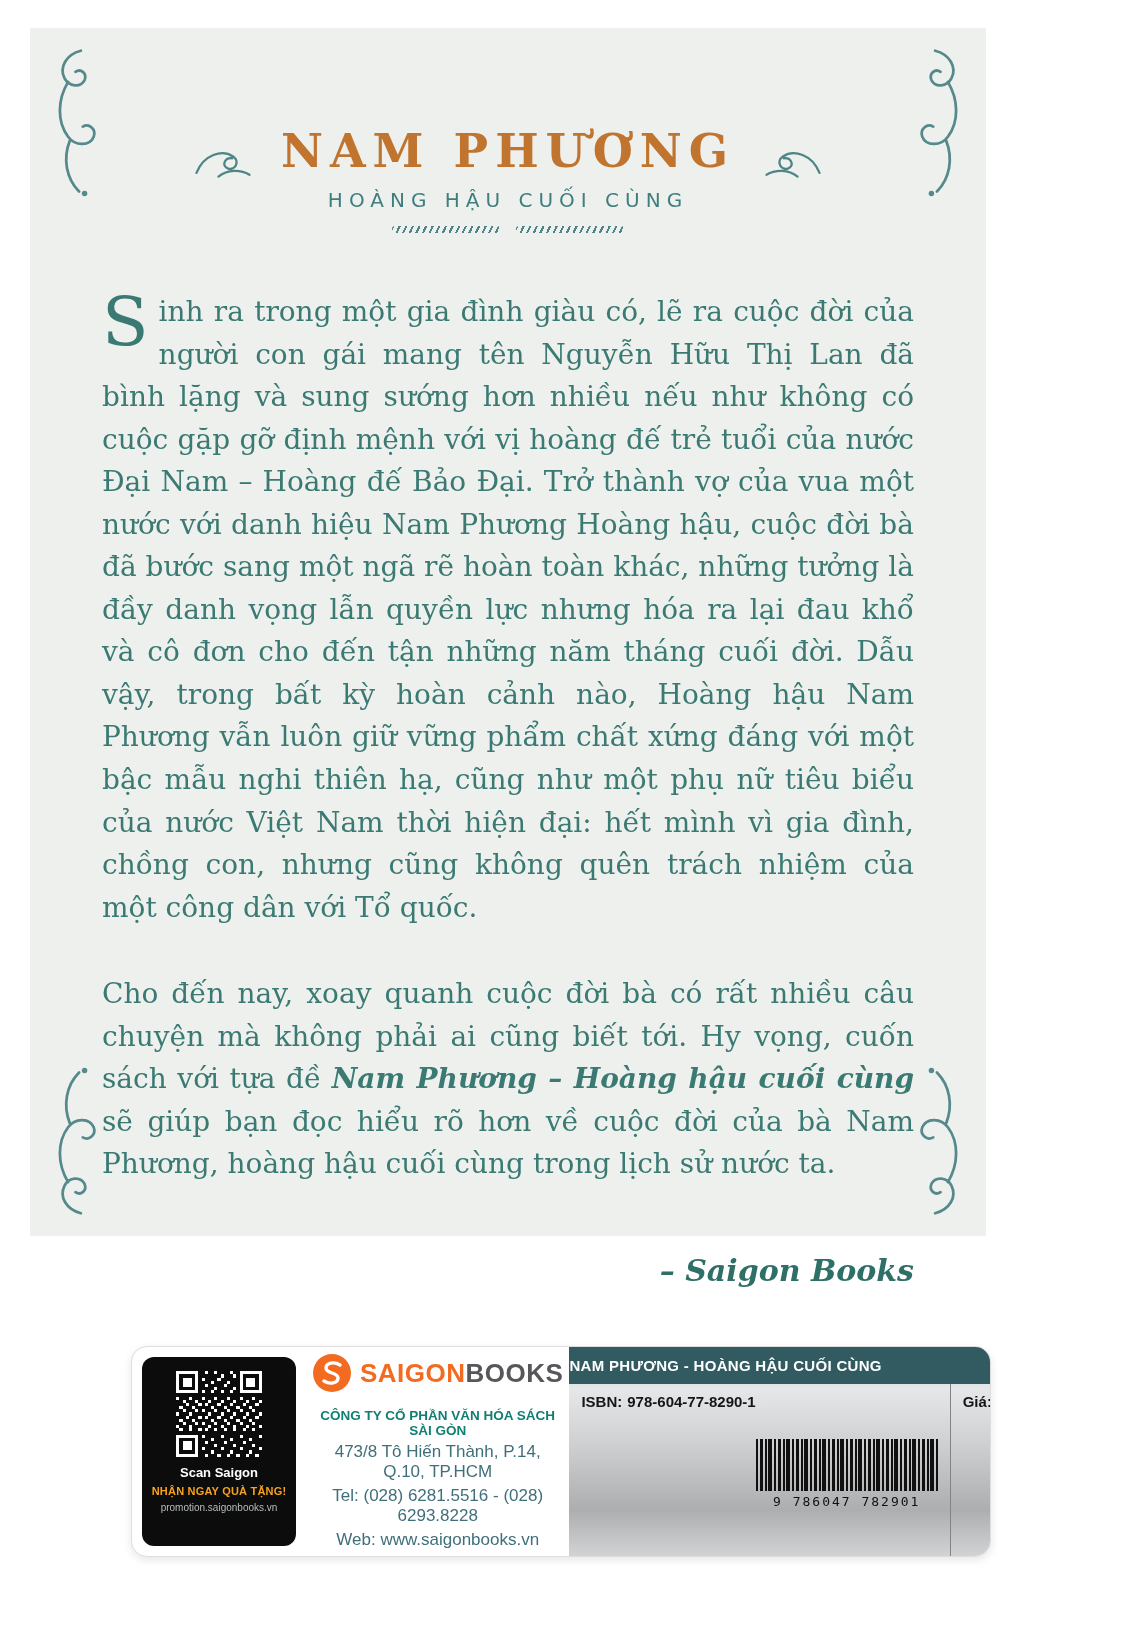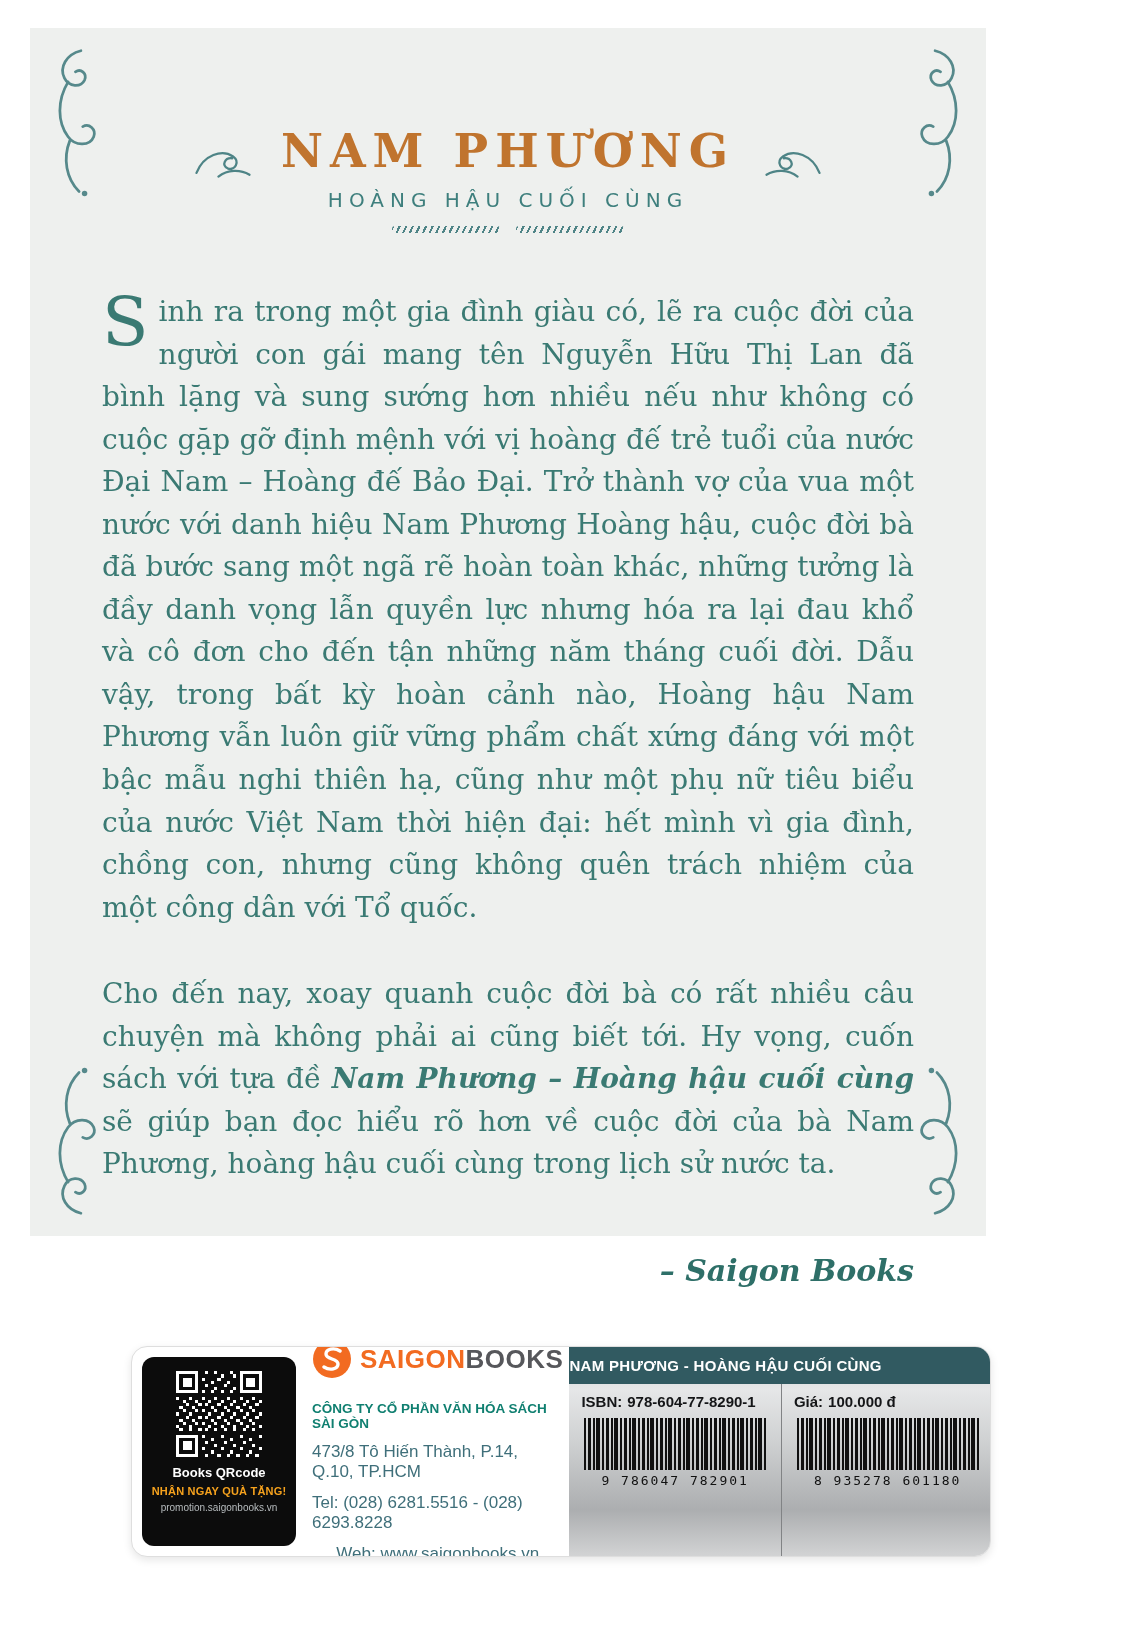--- a/index.html
+++ b/index.html
@@ -71,40 +71,40 @@
     display:flex; flex-direction:column; align-items:center;
     padding:11px 6px 8px; gap:5px; color:#fff;
   }
   .qr-svg { width:92px; height:92px; }
   .scan-label { font-weight:bold; font-size:13px; }
   .gift-label { font-weight:bold; font-size:11px; color:#f6a21d; letter-spacing:.2px; }
   .promo-url { font-size:10px; color:#b7bcbe; }
 
   .publisher {
     flex:1; display:flex; flex-direction:column; align-items:center;
-    justify-content:center; gap:11px; padding:0 6px; text-align:left;
+    justify-content:center; gap:4px; padding:0 6px; text-align:center;
   }
   .logo-row { display:flex; align-items:center; gap:8px; }
   .logo-mark { width:40px; height:40px; }
   .logo-text { font-weight:bold; font-size:26px; letter-spacing:.5px; }
   .logo-saigon { color:#f26b21; }
   .logo-books { color:#56575b; }
   .company { font-weight:bold; font-size:13.5px; color:#0f7f70; margin-top:11px; }
   .addr-line { font-size:17px; color:#3f6f7a; }
 
   .info-panel {
     width:424px; flex:0 0 auto; display:flex; flex-direction:column;
     background:linear-gradient(180deg,#c9cbcc 0%,#e6e7e8 20%,#cfd1d2 45%,#acaeb0 78%,#d2d3d4 100%);
   }
   .info-header {
     background:#315a61; color:#fff; font-weight:bold; font-size:15px;
     text-align:left; padding:10px 0; letter-spacing:.3px;
   }
   .info-body { flex:1; display:flex; }
-  .info-col { flex:1; display:flex; flex-direction:column; padding:9px 12px 10px; }
+  .info-col { flex:1; display:flex; padding:9px 12px 10px; }
   .info-col + .info-col { border-left:1px solid #818385; }
   .info-label-row { font-weight:bold; font-size:15px; color:#141517; white-space:nowrap; }
   .info-label-row .lbl { margin-right:5px; }
   .barcode { margin-top:8px; align-self:center; width:182px; }
   .bars {
     height:52px;
     background:
       repeating-linear-gradient(90deg,#101010 0 2px,transparent 2px 4px,#101010 4px 7px,transparent 7px 9px),
       repeating-linear-gradient(90deg,#101010 0 1px,transparent 1px 6px);
   }
@@ -196,21 +196,21 @@
             <rect x="3" y="3" width="3" height="3"></rect>
           <rect x="21" y="1" width="7" height="7"></rect>
             <rect x="22" y="2" width="5" height="5" fill="#0c0c0c"></rect>
             <rect x="23" y="3" width="3" height="3"></rect>
           <rect x="1" y="21" width="7" height="7"></rect>
             <rect x="2" y="22" width="5" height="5" fill="#0c0c0c"></rect>
             <rect x="3" y="23" width="3" height="3"></rect>
           <path d="M10 1h1v1h-1z M13 1h1v1h-1z M15 2h1v1h-1z M18 1h1v1h-1z M9 3h1v1h-1z M12 4h1v1h-1z M14 3h1v1h-1z M17 4h1v1h-1z M19 2h1v1h-1z M10 5h1v1h-1z M13 6h1v1h-1z M16 5h1v1h-1z M19 6h1v1h-1z M9 7h1v1h-1z M12 7h1v1h-1z M15 7h1v1h-1z M18 7h1v1h-1z M1 9h1v1h-1z M3 10h1v1h-1z M5 9h1v1h-1z M7 10h1v1h-1z M2 12h1v1h-1z M4 11h1v1h-1z M6 12h1v1h-1z M8 11h1v1h-1z M1 14h1v1h-1z M3 13h1v1h-1z M5 14h1v1h-1z M7 13h1v1h-1z M2 16h1v1h-1z M4 15h1v1h-1z M6 16h1v1h-1z M8 15h1v1h-1z M1 18h1v1h-1z M3 17h1v1h-1z M5 18h1v1h-1z M7 17h1v1h-1z M2 19h1v1h-1z M5 19h1v1h-1z M8 19h1v1h-1z M9 9h1v1h-1z M11 10h1v1h-1z M13 9h1v1h-1z M15 10h1v1h-1z M17 9h1v1h-1z M19 10h1v1h-1z M21 9h1v1h-1z M23 10h1v1h-1z M25 9h1v1h-1z M27 10h1v1h-1z M10 11h1v1h-1z M12 12h1v1h-1z M14 11h1v1h-1z M16 12h1v1h-1z M18 11h1v1h-1z M20 12h1v1h-1z M22 11h1v1h-1z M24 12h1v1h-1z M26 11h1v1h-1z M9 13h1v1h-1z M11 14h1v1h-1z M13 13h1v1h-1z M15 14h1v1h-1z M17 13h1v1h-1z M19 14h1v1h-1z M21 13h1v1h-1z M23 14h1v1h-1z M25 13h1v1h-1z M27 14h1v1h-1z M10 15h1v1h-1z M12 16h1v1h-1z M14 15h1v1h-1z M16 16h1v1h-1z M18 15h1v1h-1z M20 16h1v1h-1z M22 15h1v1h-1z M24 16h1v1h-1z M26 15h1v1h-1z M9 17h1v1h-1z M11 18h1v1h-1z M13 17h1v1h-1z M15 18h1v1h-1z M17 17h1v1h-1z M19 18h1v1h-1z M21 17h1v1h-1z M23 18h1v1h-1z M25 17h1v1h-1z M27 18h1v1h-1z M10 19h1v1h-1z M13 19h1v1h-1z M16 19h1v1h-1z M19 19h1v1h-1z M22 19h1v1h-1z M25 19h1v1h-1z M9 21h1v1h-1z M12 22h1v1h-1z M15 21h1v1h-1z M18 22h1v1h-1z M21 21h1v1h-1z M24 22h1v1h-1z M27 21h1v1h-1z M10 23h1v1h-1z M13 24h1v1h-1z M16 23h1v1h-1z M19 24h1v1h-1z M22 23h1v1h-1z M25 24h1v1h-1z M9 25h1v1h-1z M12 26h1v1h-1z M15 25h1v1h-1z M18 26h1v1h-1z M21 25h1v1h-1z M24 26h1v1h-1z M27 25h1v1h-1z M10 27h1v1h-1z M14 27h1v1h-1z M17 27h1v1h-1z M20 27h1v1h-1z M23 27h1v1h-1z M26 27h1v1h-1z"></path>
         </g>
       </svg>
-      <div class="scan-label">Books QRcode</div>
+      <div class="scan-label">Scan Saigon</div>
       <div class="gift-label">NHẬN NGAY QUÀ TẶNG!</div>
       <div class="promo-url">promotion.saigonbooks.vn</div>
     </div>
 
     <div class="publisher">
       <div class="logo-row">
         <svg class="logo-mark" viewBox="0 0 40 40">
           <circle cx="20" cy="20" r="19" fill="#f26b21"></circle>
           <path d="M28 12 c-6 -4 -14 -2 -14 3 c0 6 12 4 12 10 c0 5 -8 7 -14 3" fill="none" stroke="#ffffff" stroke-width="3.4" stroke-linecap="round"></path>
         </svg>

